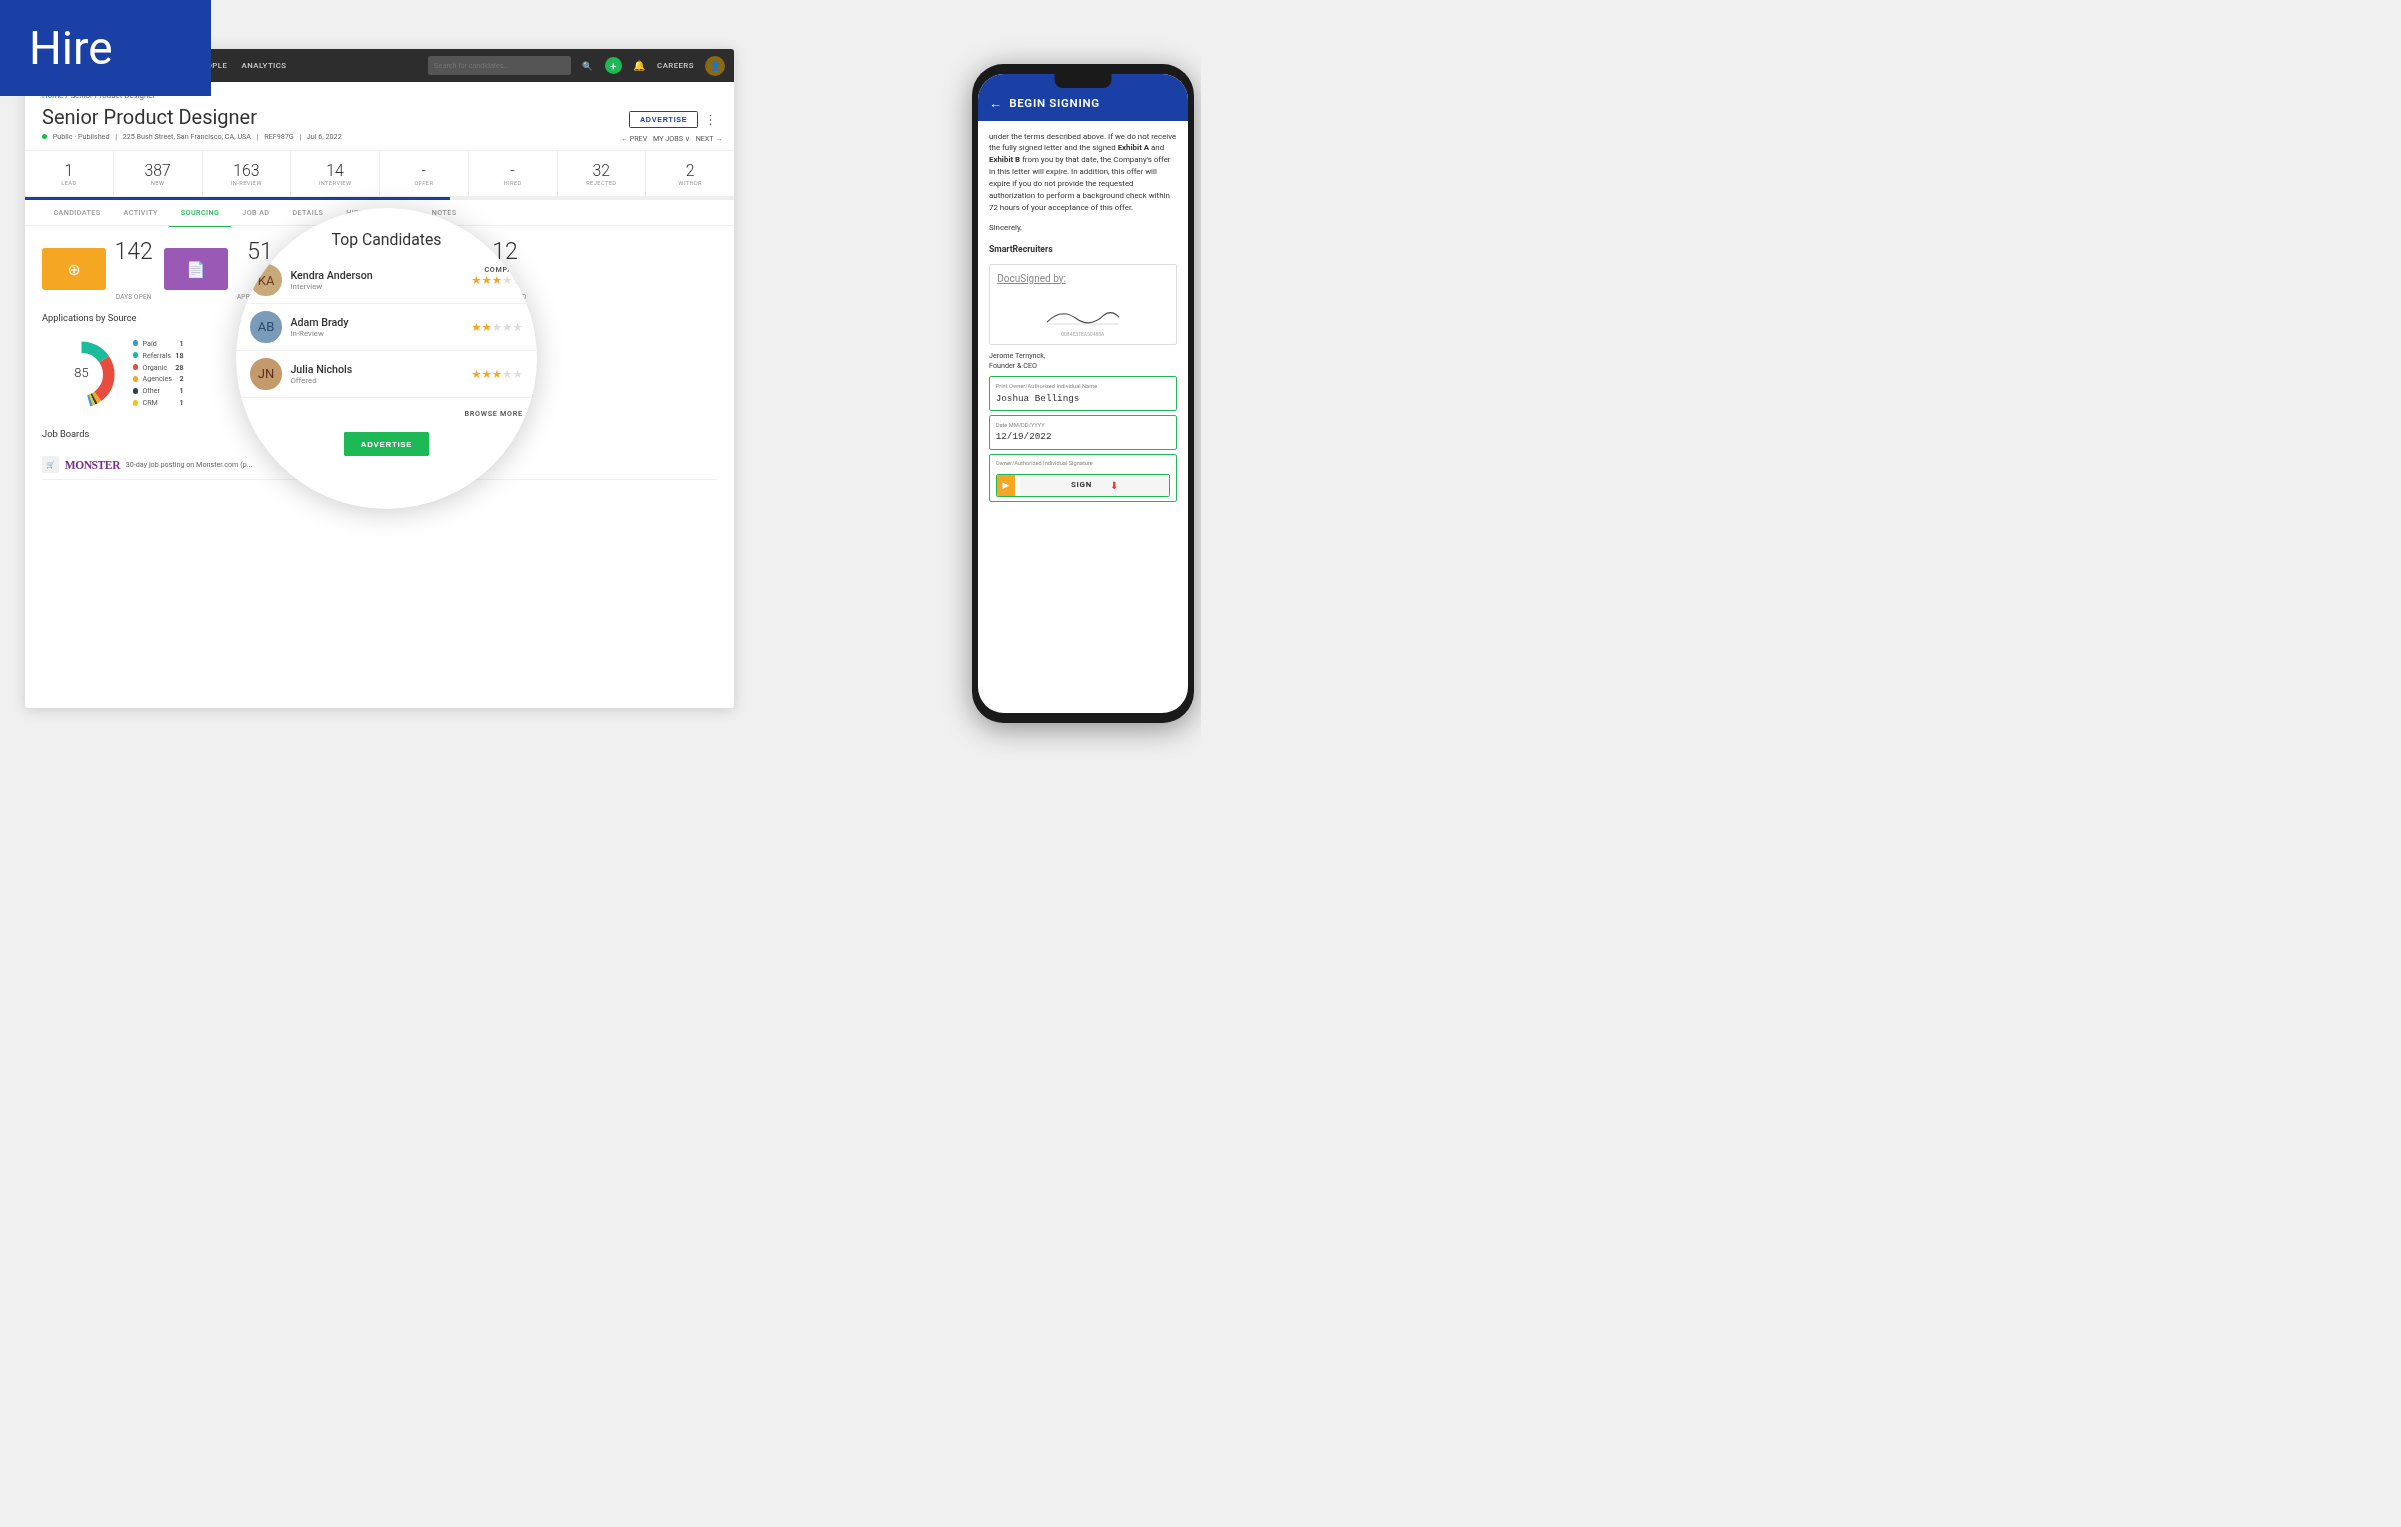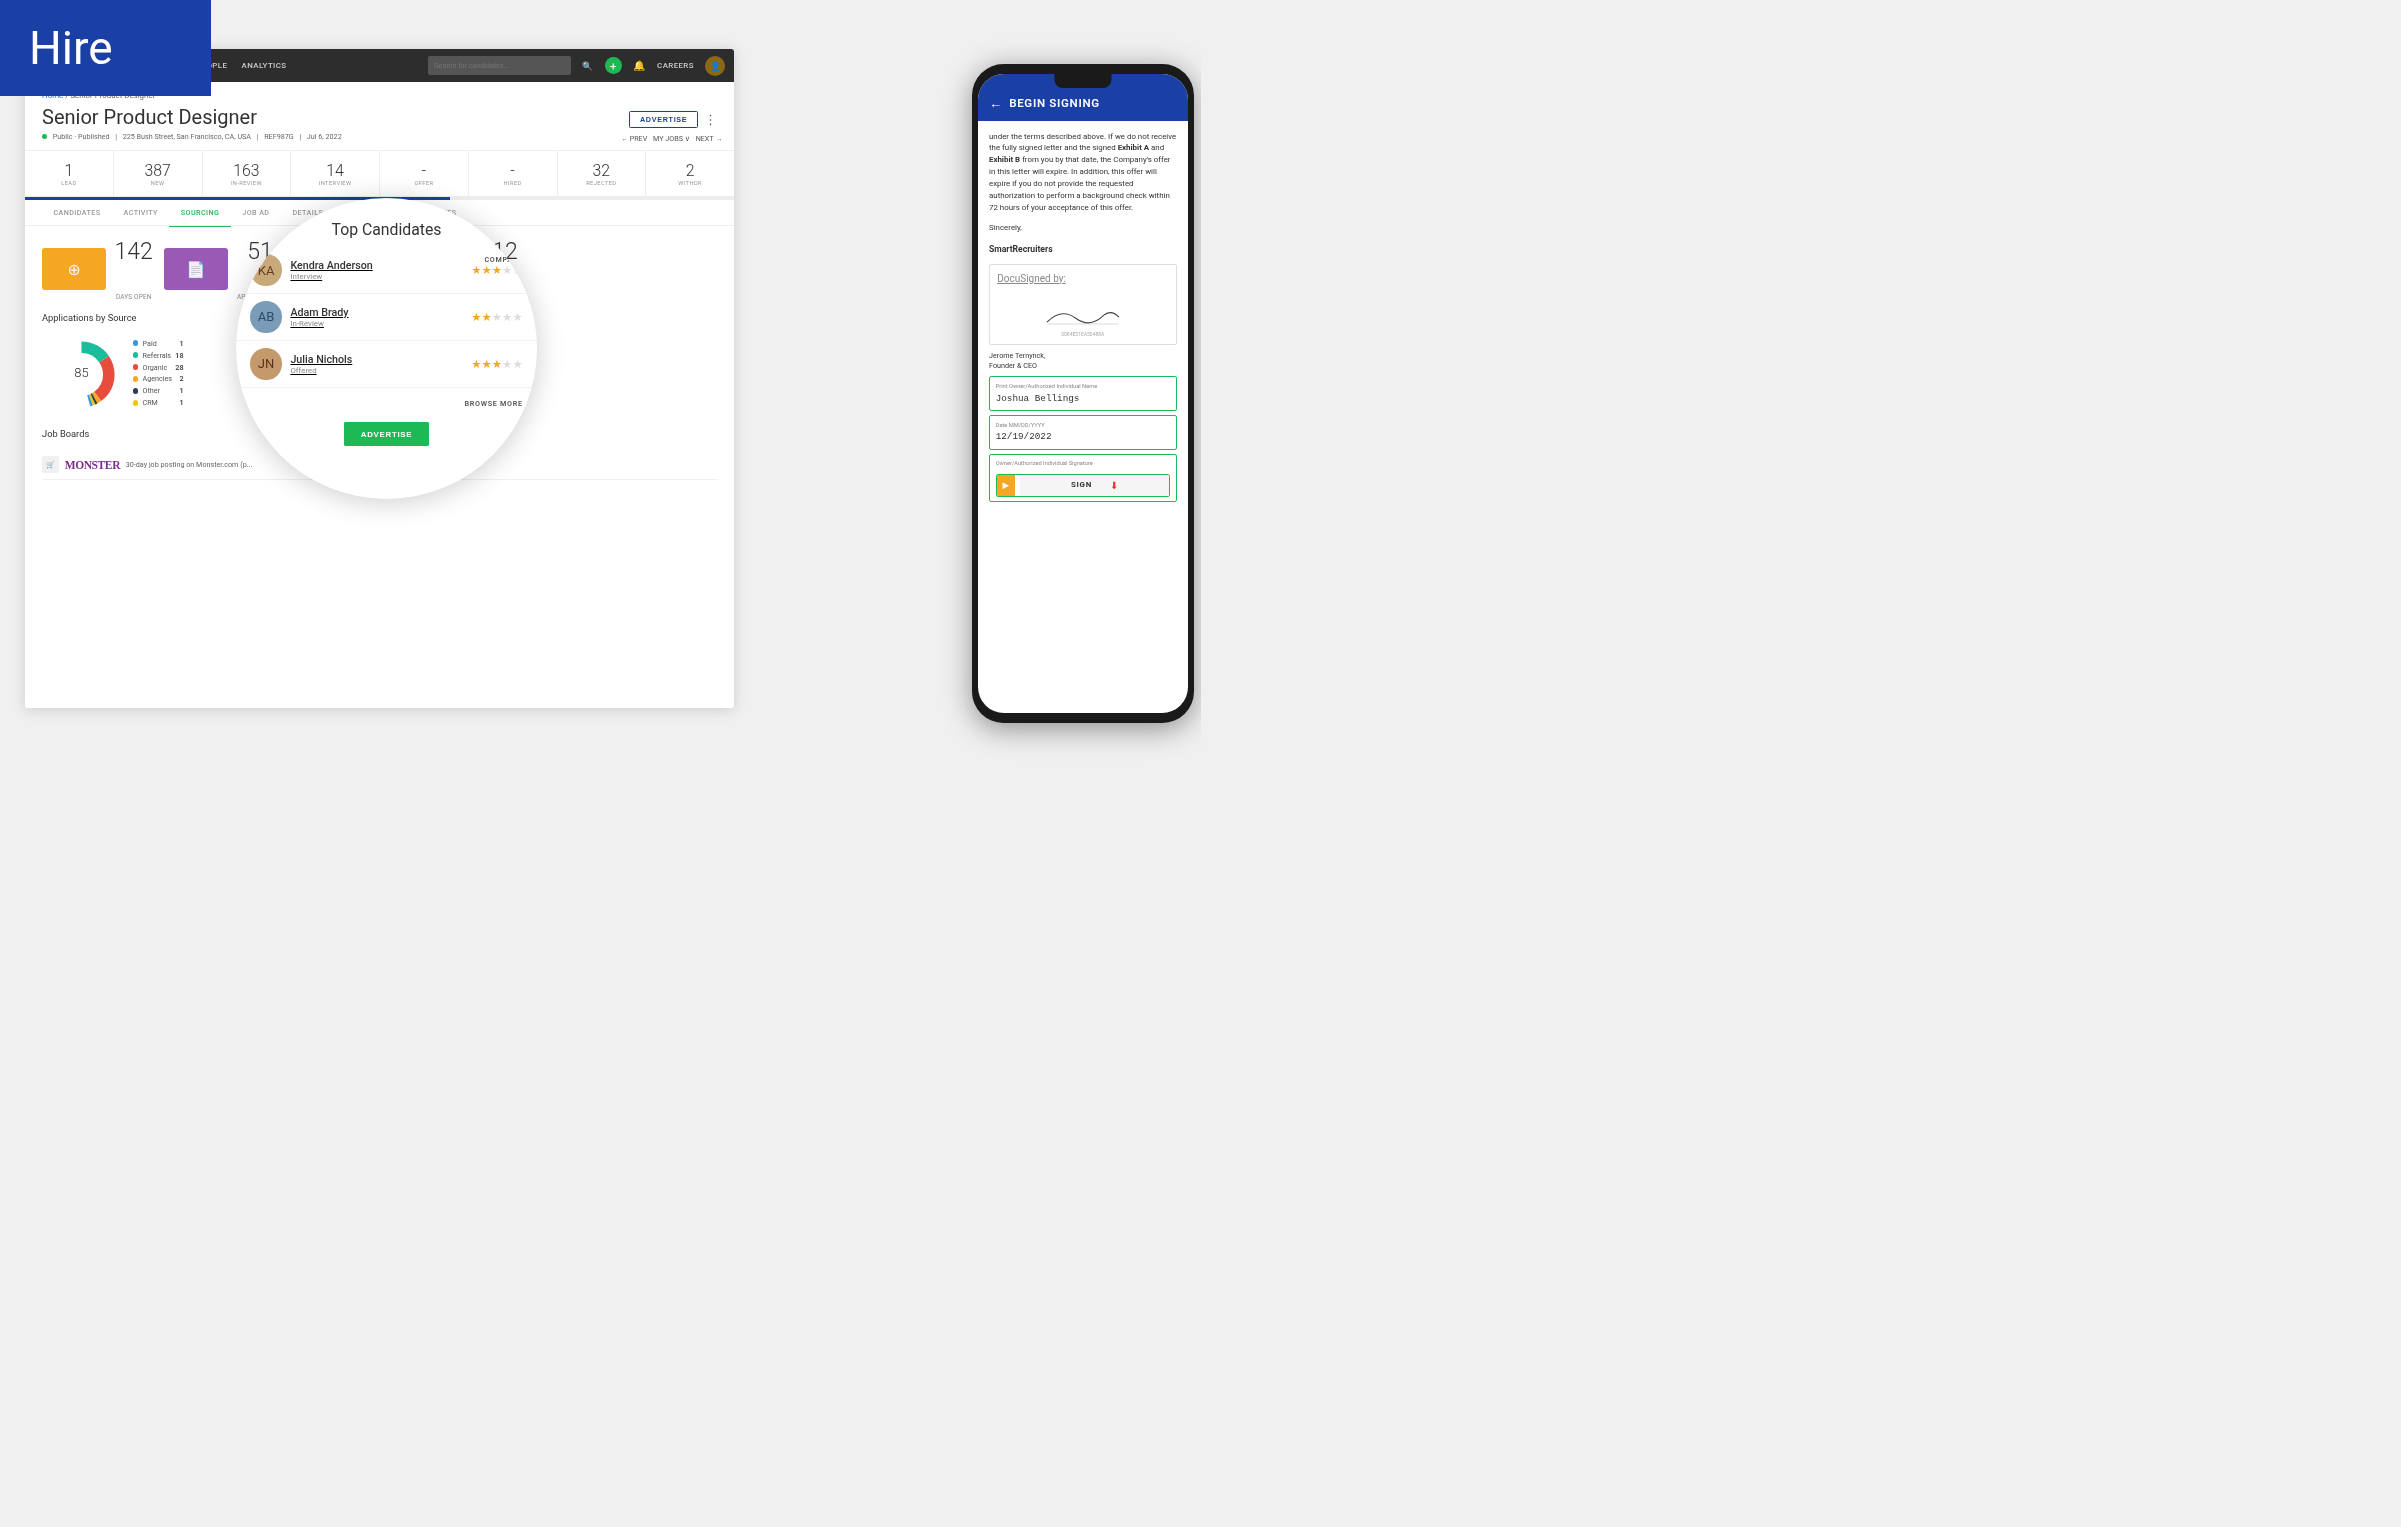--- a/index.html
+++ b/index.html
@@ -351,21 +351,21 @@
     }
 
     
     #candidates-overlay {
       position: absolute;
       width: 301px;
       height: 301px;
       border-radius: 50%;
       background: white;
       box-shadow: 0 2.9px 29px rgba(0,0,0,0.2);
-      top: 198px;
+      top: 208px;
       left: 236px;
       z-index: 20;
       display: flex;
       flex-direction: column;
       align-items: center;
       overflow: hidden;
     }
     #candidates-overlay h2 {
       font-size: 15.8px;
       font-weight: 400;
@@ -399,21 +399,21 @@
       display: flex;
       align-items: center;
       justify-content: center;
       font-size: 13px;
       font-weight: normal;
       text-align: center;
     }
     .avatar-kendra { background: #c8a97a; color: #6B3A1F; }
     .avatar-adam { background: #7a9cb8; color: #2C4A6B; }
     .avatar-julia { background: #c49a6c; color: #5a3020; }
-    .candidate-info { flex: 1; text-decoration: underline; }
+    .candidate-info { flex: 1; }
     .candidate-name {
       font-size: 10.7px;
       font-weight: 500;
       color: #333;
     }
     .candidate-stage {
       font-size: 7.9px;
       color: #888;
     }
     .stars {

